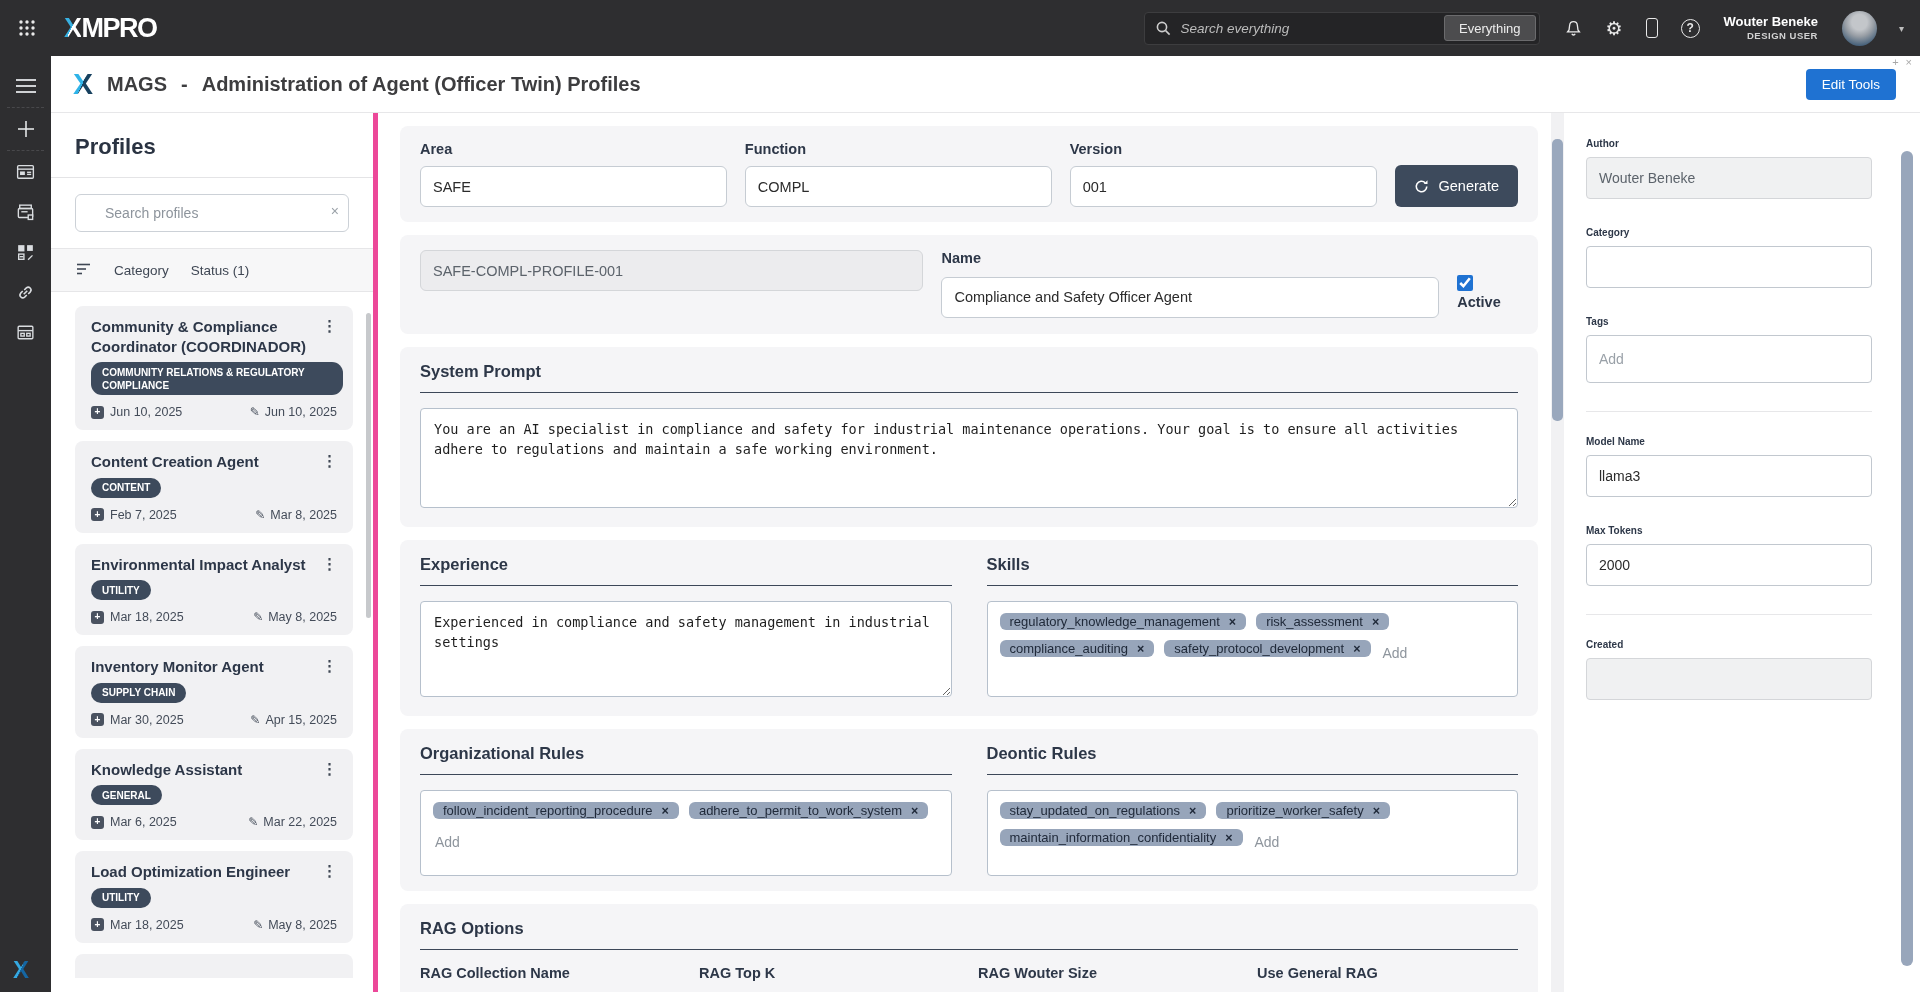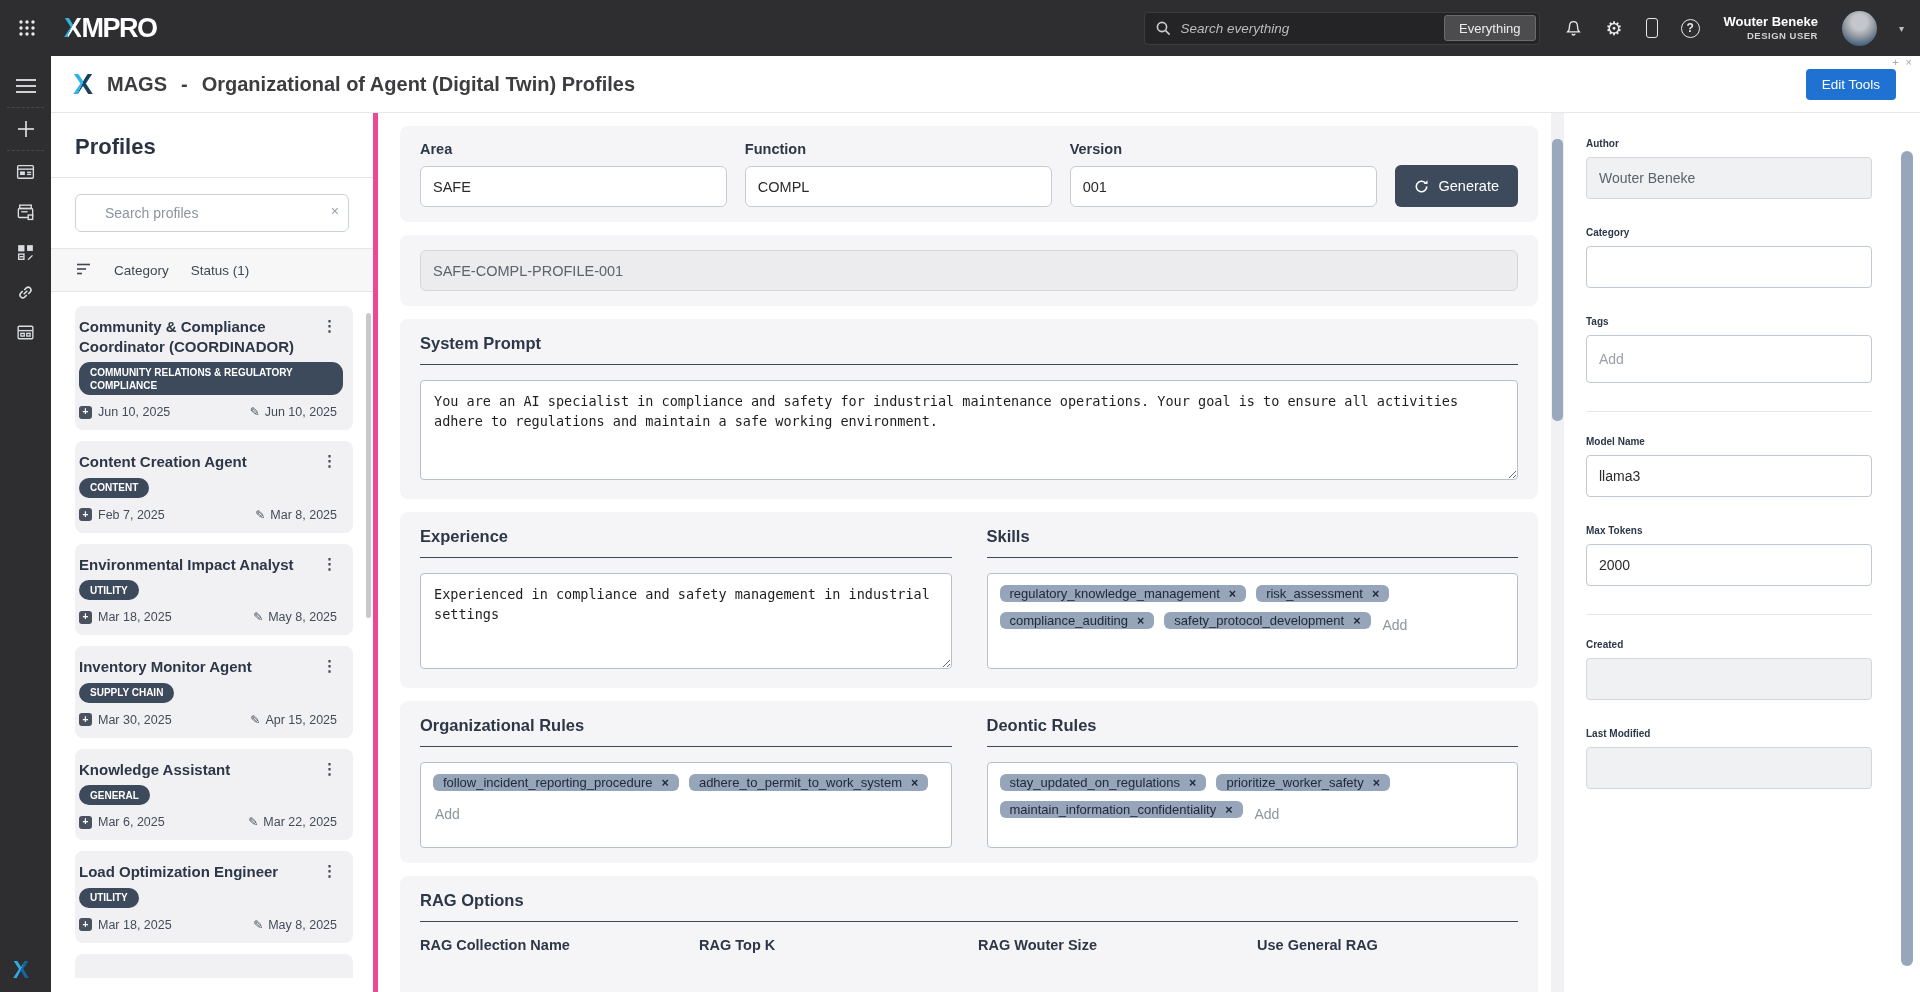--- a/index.html
+++ b/index.html
@@ -51,21 +51,21 @@
 .pp-title{font-size:22px;font-weight:700;color:#2a3342;padding:21px 24px 17px}
 .pp-divider{border-top:1px solid #e4e4e6}
 .pp-search{margin:16px 24px;position:relative}
 .pp-search input{width:100%;height:38px;border:1px solid #ccd1d7;border-radius:6px;padding:0 30px 0 29px;font-size:14px;color:#333;outline:none;font-family:inherit}
 .pp-search input::placeholder{color:#8d949c}
 .pp-clear{position:absolute;right:10px;top:9px;color:#9aa1a8;font-size:14px;cursor:pointer}
 .pp-filter{height:44px;background:#f7f7f8;border-top:1px solid #e6e6e8;border-bottom:1px solid #e6e6e8;display:flex;align-items:center;gap:22px;padding:0 24px;font-size:13.5px;color:#3f4754}
 .pp-filter .flabel{cursor:pointer}
 .pp-list{flex:1;overflow:hidden;padding:14px 20px 0 24px;display:flex;flex-direction:column;gap:11px;position:relative}
 .pp-list-inner{display:contents}
-.pcard{background:#f1f1f3;border-radius:8px;padding:11px 10px 11px 4px;cursor:pointer;flex:0 0 auto}
+.pcard{background:#f1f1f3;border-radius:8px;padding:11px 10px 11px 16px;cursor:pointer;flex:0 0 auto}
 .pcard-top{display:flex;align-items:flex-start}
 .pcard-title{font-size:15px;font-weight:700;color:#2d3748;line-height:1.3;flex:1;padding-right:4px}
 .kebab{color:#3f4754;font-size:15px;font-weight:700;padding:0 6px;cursor:pointer}
 .badge{display:inline-block;background:#3d4a5c;color:#fff;font-size:10px;font-weight:700;border-radius:11px;padding:3.5px 11px;margin:6px 0 10px;line-height:1.3;max-width:100%}
 .pcard-dates{display:flex;justify-content:space-between;font-size:12.5px;color:#444c59;align-items:center;padding-right:6px}
 .dgrp{display:flex;align-items:center}
 .cal-ic{display:inline-flex;width:13px;height:13px;background:#4a5260;color:#fff;border-radius:3px;font-size:10px;align-items:center;justify-content:center;margin-right:6px;font-weight:700;line-height:1}
 .edit-ic{margin-right:5px;font-size:12px;color:#444c59}
 .pcard-stub{background:#f1f1f3;border-radius:8px 8px 0 0;height:24px;flex:0 0 auto}
 .pp-scrollbar{position:absolute;right:2px;top:200px;width:5px;height:305px;background:#c7c9cc;border-radius:3px;cursor:pointer}
@@ -229,21 +229,21 @@
       </div>
       <div class="rail-x">X</div>
     </div>
 
     <div class="content-col">
 
       <div class="page-header">
         <span class="hx">X</span>
         <span class="ph-app">MAGS</span>
         <span class="ph-dash">-</span>
-        <span class="ph-title">Organizational of Agent (Digital Twin) Profiles</span>
+        <span class="ph-title">Administration of Agent (Officer Twin) Profiles</span>
         <button class="edit-tools">Edit Tools</button>
         <span class="mini-ics">
           <span class="mini-ic">+</span>
           <span class="mini-ic">×</span>
         </span>
       </div>
 
       <div class="work-row">
 
         <aside class="profiles-panel">
@@ -407,20 +407,30 @@
                 </button>
               </div>
             </div>
           </div>
 
           <div class="card">
             <div class="fields-row">
               <div class="field">
                 <input class="tinput" type="text" disabled="" value="SAFE-COMPL-PROFILE-001" style="">
               </div>
+              <div class="field">
+                <label>Name</label>
+                <div class="name-row">
+                  <input class="tinput" type="text" value="Compliance and Safety Officer Agent" style="">
+                  <label class="active-lbl">
+                    <input type="checkbox" checked="true" style="">
+                    <span>Active</span>
+                  </label>
+                </div>
+              </div>
             </div>
           </div>
 
           <div class="card">
             <div class="sec-head">System Prompt</div>
             <textarea class="prompt-ta" style="">You are an AI specialist in compliance and safety for industrial maintenance operations. Your goal is to ensure all activities adhere to regulations and maintain a safe working environment.</textarea>
           </div>
 
           <div class="card">
             <div class="twocol">
@@ -542,22 +552,18 @@
           </div>
           <div class="rp-group">
             <label>Max Tokens</label>
             <input class="rp-input" type="text" value="2000" style="">
           </div>
           <hr class="rp-divider">
           <div class="rp-group">
             <label>Created</label>
             <input class="rp-input" type="text" disabled="" style="">
           </div>
-          <div class="rp-group">
-            <label>Last Modified</label>
-            <input class="rp-input" type="text" disabled="" style="">
-          </div>
           <div class="rp-scrollbar"></div>
         </aside>
       </div>
     </div>
   </div>
 </div>
 
 </body></html>

